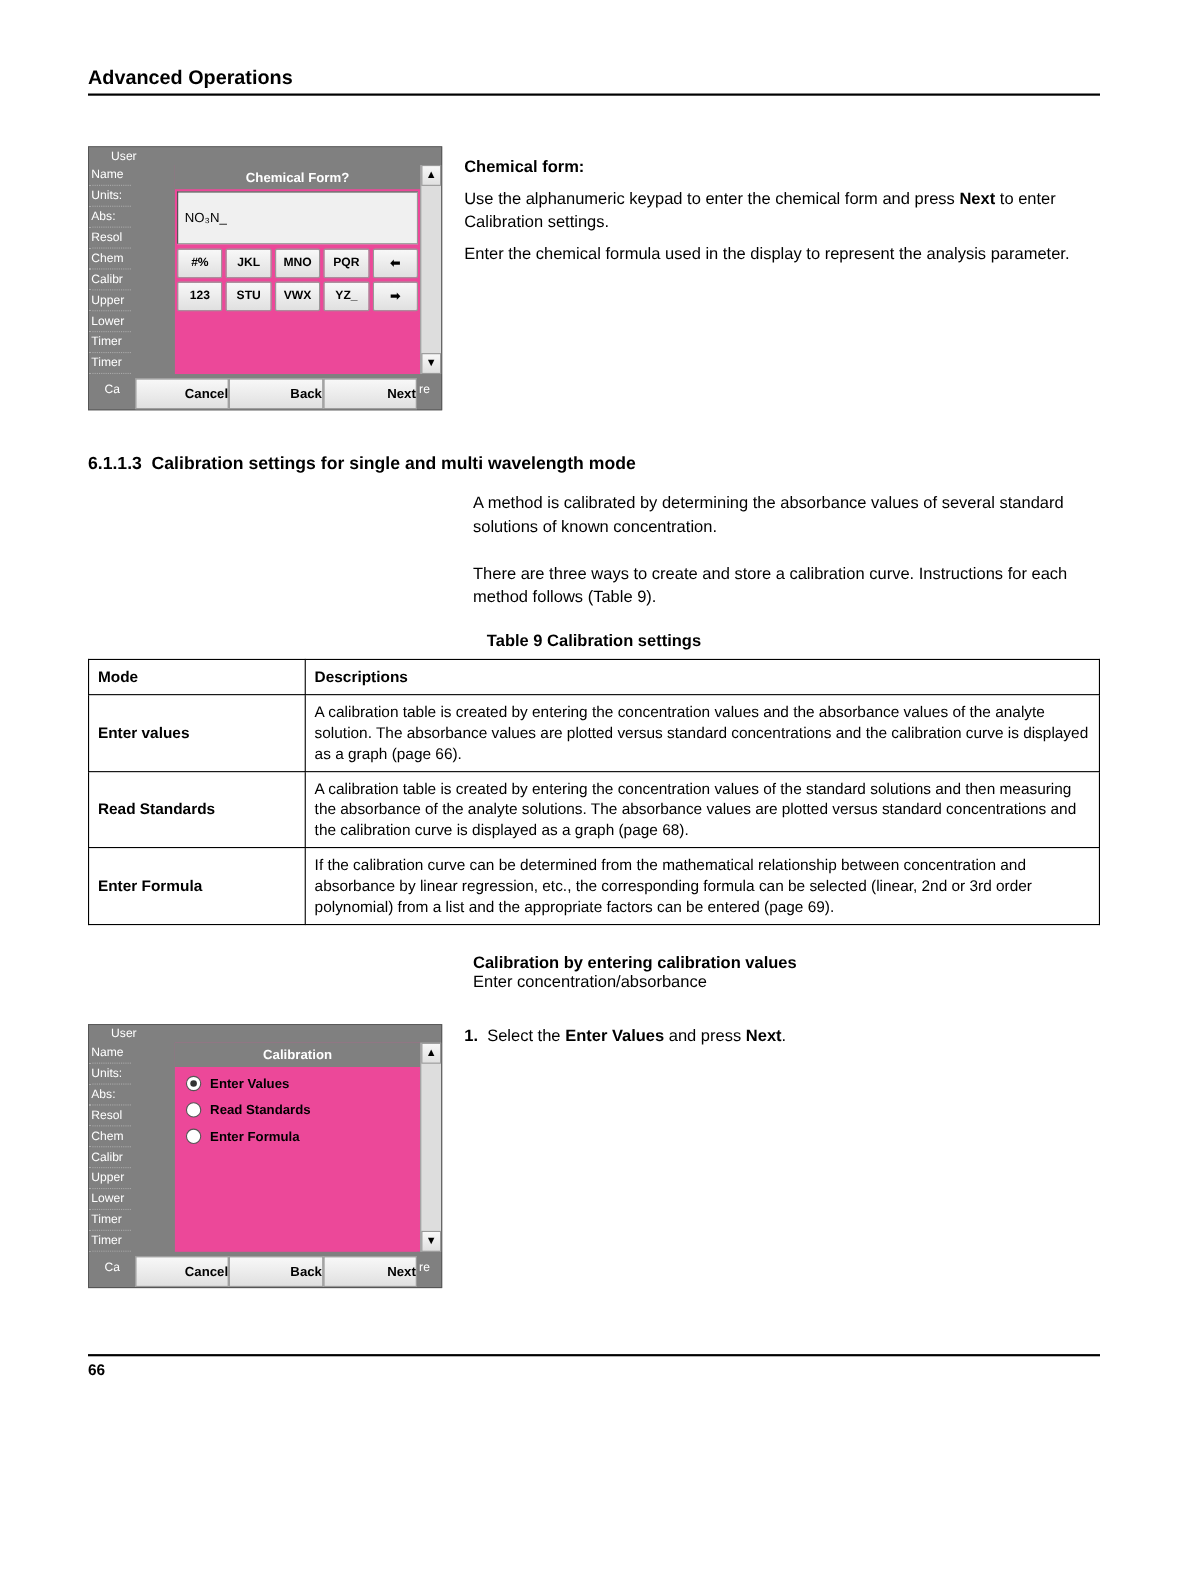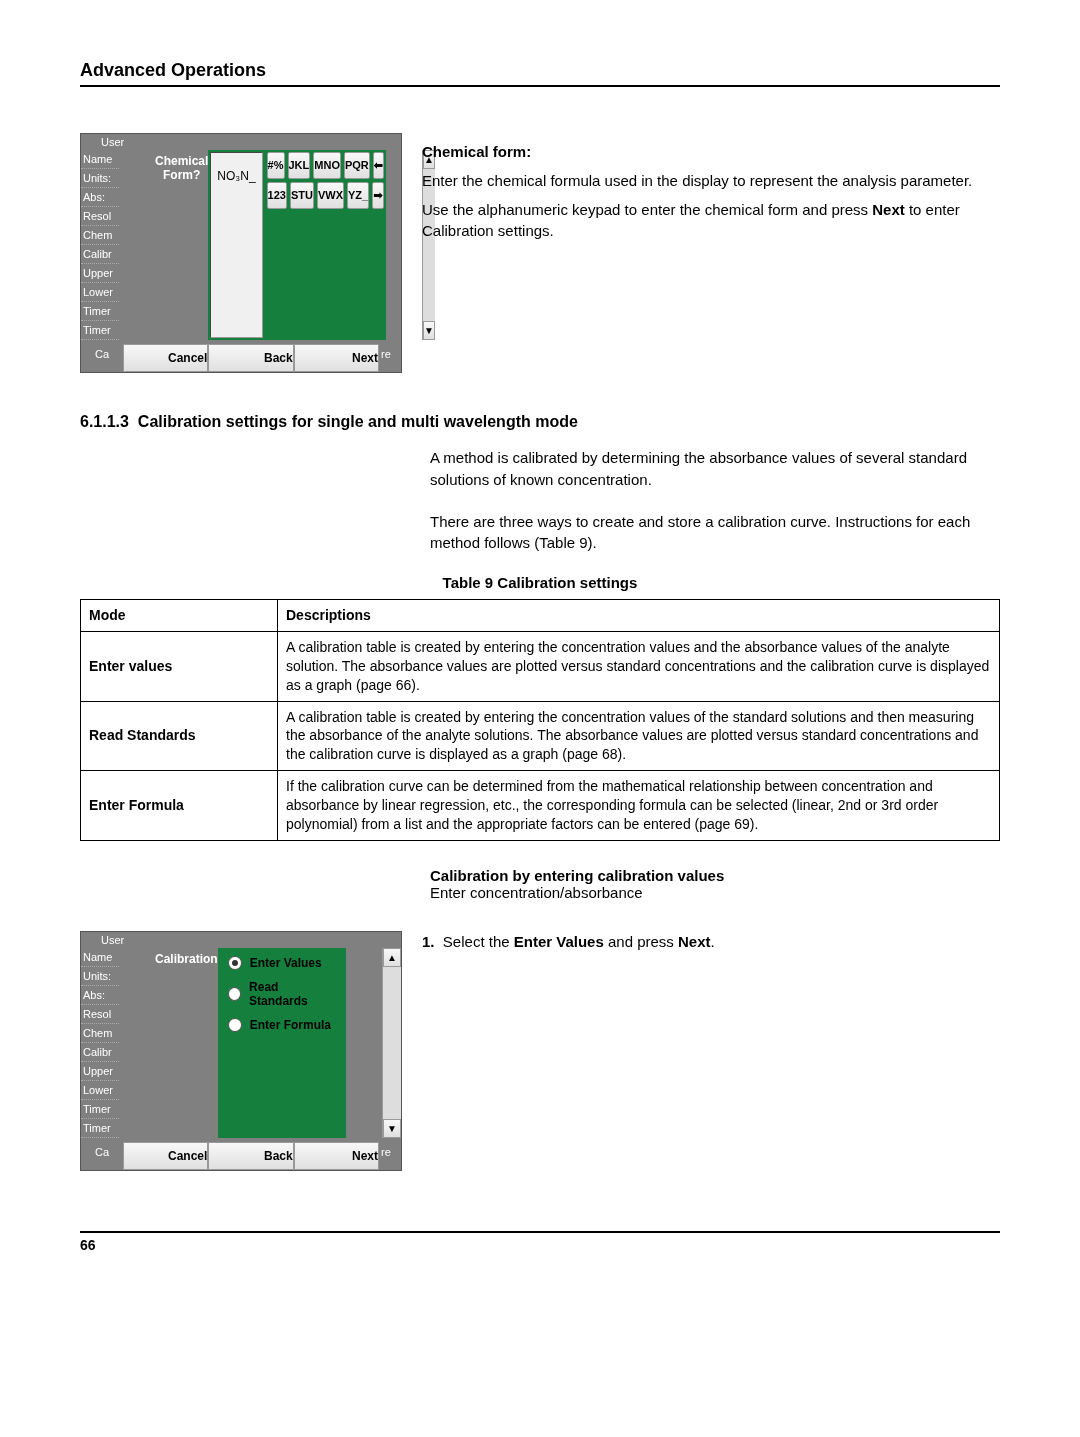--- a/index.html
+++ b/index.html
@@ -28,39 +28,39 @@
   }
   .widget {
     width: 320px;
     flex-shrink: 0;
     background: #808080;
     border: 1px solid #555;
     font-size: 12px;
   }
   .widget-inner {
     display: flex;
-    gap: 36px;
   }
   .side-labels {
     background: #808080;
     color: #fff;
     font-size: 11px;
     width: 38px;
     flex-shrink: 0;
   }
   .side-labels div {
     padding: 3px 2px;
     border-bottom: 1px dotted #aaa;
     white-space: nowrap;
   }
   .widget-main {
     flex: 1;
-    background: #15803d;
-    display: flex;
-    flex-direction: row;
+    background: #ec4899;
+    display: flex;
+    flex-direction: column;
+    margin-left: 40px;
   }
   .widget-title {
     background: #808080;
     color: #fff;
     font-weight: bold;
     text-align: center;
     padding: 4px 0;
     font-size: 12px;
   }
   .widget-input {
@@ -302,24 +302,24 @@
         <div class="nav-btn">Cancel</div>
         <div class="nav-btn">Back</div>
         <div class="nav-btn">Next</div>
       </div>
       <div class="re-label">re</div>
     </div>
   </div>
 
   <div class="right-text">
     <p><span class="bold">Chemical form:</span></p>
-    <p>Enter the chemical formula used in the display to represent the analysis parameter.</p>
     <p>
       <span>Use the alphanumeric keypad to enter the chemical form and press </span><span class="bold">Next</span><span> to enter Calibration settings.</span>
     </p>
+    <p>Enter the chemical formula used in the display to represent the analysis parameter.</p>
   </div>
 </div>
 
 <h3 class="section-num">
   <span>6.1.1.3</span>&nbsp;&nbsp;<span>Calibration settings for single and multi wavelength mode</span>
 </h3>
 
 <p class="body-para">A method is calibrated by determining the absorbance values of several standard solutions of known concentration.</p>
 <p class="body-para">There are three ways to create and store a calibration curve. Instructions for each method follows (Table 9).</p>
 

